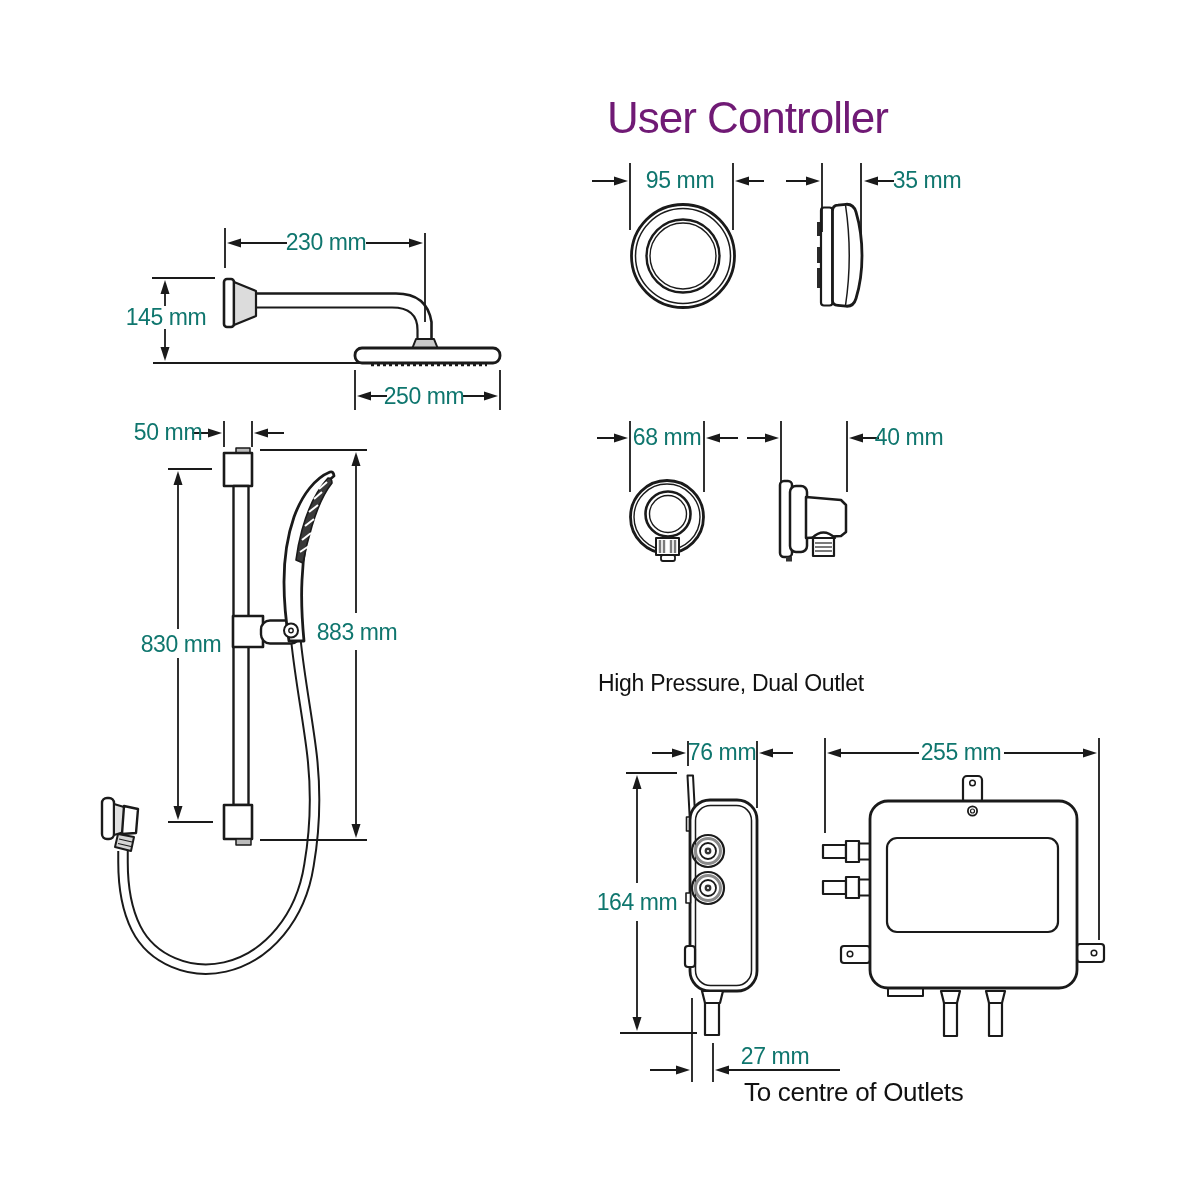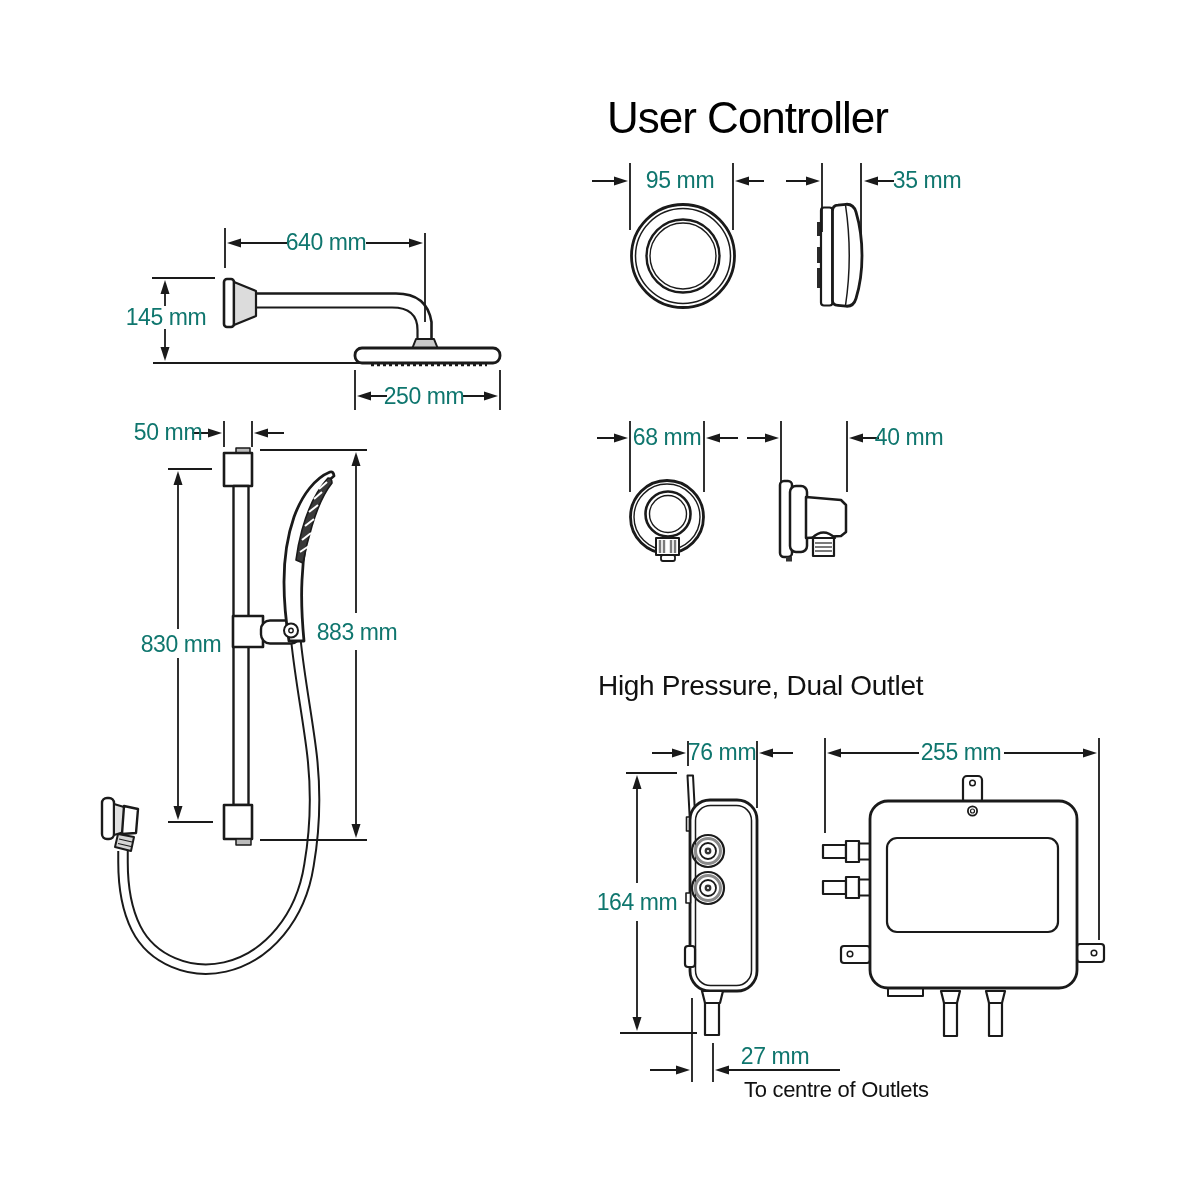--- a/index.html
+++ b/index.html
@@ -1,23 +1,23 @@
 <!DOCTYPE html>
 <html><head>
 <meta charset="utf-8">
 <style>
   html,body{margin:0;padding:0;}
   body{font-family:"Liberation Sans", sans-serif; background:#fff;}
   #stage{position:relative;width:1200px;height:1200px;background:#ffffff;overflow:hidden;}
   #art{position:absolute;left:0;top:0;}
   .lbl{position:absolute;transform:translate(-50%,-50%);font-size:23px;letter-spacing:-0.4px;
        color:#0f766e;white-space:nowrap;line-height:1;}
-  .ttl{position:absolute;font-size:44px;letter-spacing:-1px;color:#000000;white-space:nowrap;line-height:1.05;}
-  .sub{position:absolute;font-size:28px;letter-spacing:-0.3px;color:#111;white-space:nowrap;line-height:1.05;}
-  .note{position:absolute;font-size:22px;letter-spacing:-0.3px;color:#111;white-space:nowrap;line-height:1;}
+  .ttl{position:absolute;font-size:44px;letter-spacing:-1px;color:#701a75;white-space:nowrap;line-height:1.05;}
+  .sub{position:absolute;font-size:23px;letter-spacing:-0.3px;color:#111;white-space:nowrap;line-height:1.05;}
+  .note{position:absolute;font-size:26px;letter-spacing:-0.3px;color:#111;white-space:nowrap;line-height:1;}
 </style>
 </head>
 <body>
 
 <div id="stage">
 
 <svg id="art" width="1200" height="1200" viewBox="0 0 1200 1200">
 
   <g stroke="#1a1a1a" fill="none" stroke-width="2.6" stroke-linejoin="round">
     <rect x="224" y="279" width="10" height="48" rx="3" fill="#fff"></rect>
@@ -204,21 +204,21 @@
 
     <path d="M692,998 V1082 M713,1043 V1082 M650,1070 H676 M729,1070 H840"></path>
     <polygon points="690,1070 676,1065.5 676,1074.5" fill="#1a1a1a" stroke="none"></polygon>
     <polygon points="715,1070 729,1065.5 729,1074.5" fill="#1a1a1a" stroke="none"></polygon>
   </g>
 </svg>
 
   <div class="ttl" style="left:607px;top:95px">User Controller</div>
   <div class="sub" style="left:598px;top:671px">High Pressure, Dual Outlet</div>
 
-  <div class="lbl" style="left:326px;top:242px">640 mm</div>
+  <div class="lbl" style="left:326px;top:242px">230 mm</div>
   <div class="lbl" style="left:166px;top:317px">145 mm</div>
   <div class="lbl" style="left:424px;top:396px">250 mm</div>
 
   <div class="lbl" style="left:168px;top:432px">50 mm</div>
   <div class="lbl" style="left:181px;top:644px">830 mm</div>
   <div class="lbl" style="left:357px;top:632px">883 mm</div>
 
   <div class="lbl" style="left:680px;top:180px">95 mm</div>
   <div class="lbl" style="left:927px;top:180px">35 mm</div>
 

